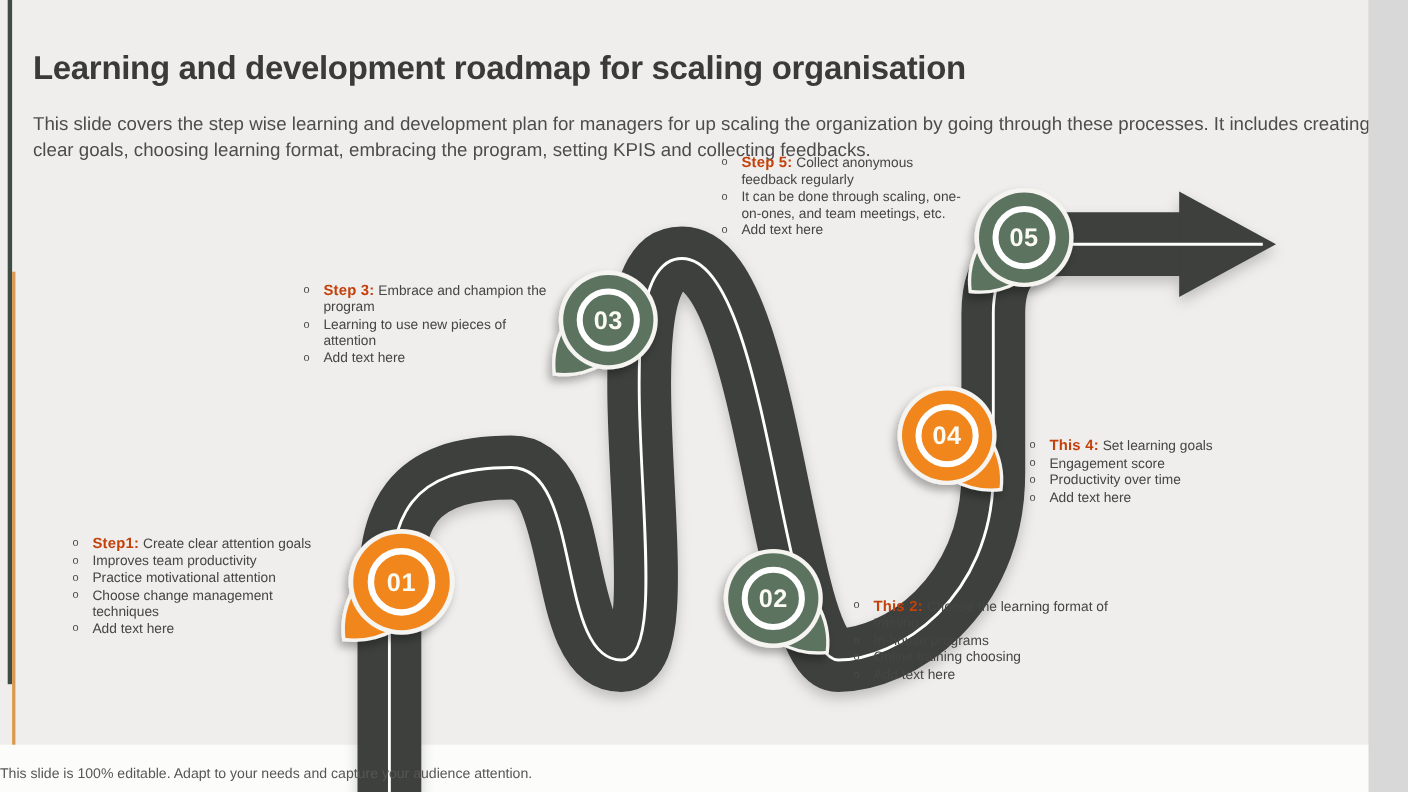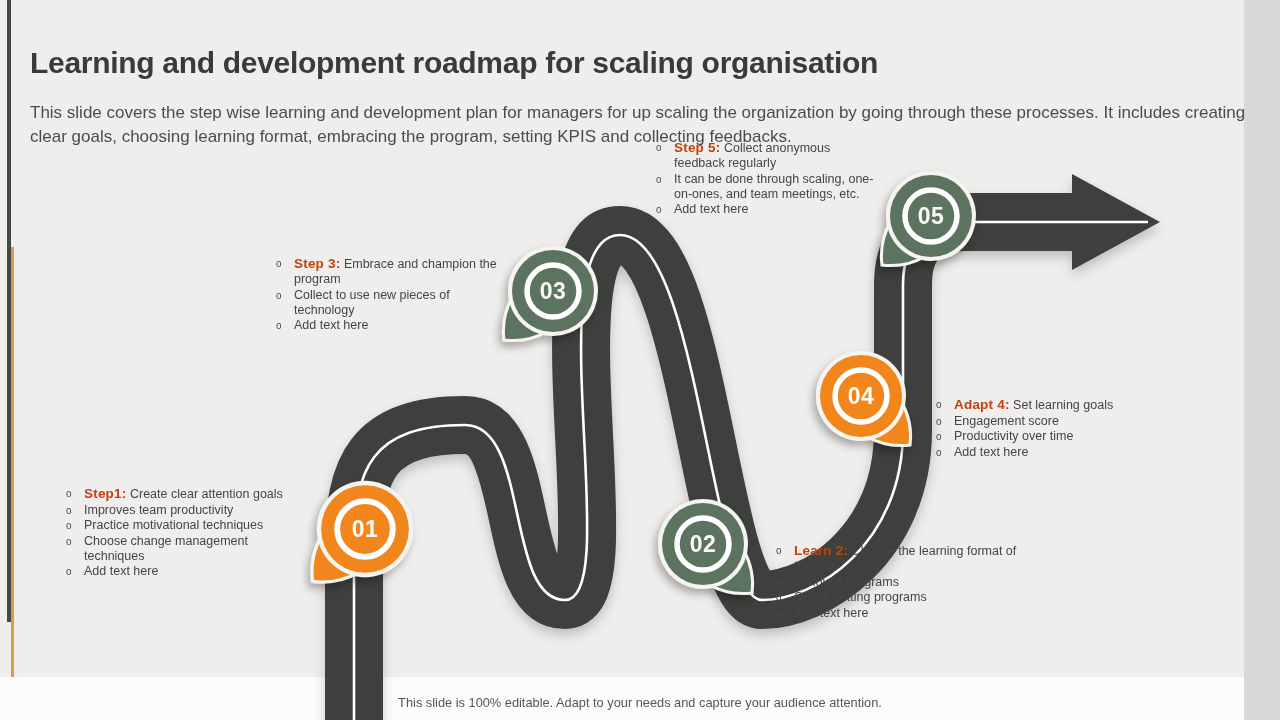--- a/index.html
+++ b/index.html
@@ -23,21 +23,21 @@
   .roadmap-svg{position:absolute;left:0;top:0;width:1280px;height:720px;}
   .step-block{position:absolute;font-size:12.5px;color:#454545;line-height:15px;}
   .step-row{display:flex;align-items:flex-start;margin-bottom:0.5px;}
   .bullet{
     flex:0 0 22px;width:22px;font-size:10px;line-height:15px;color:#4A4A4A;
     text-align:left;padding-left:4px;box-sizing:border-box;
   }
   .step-text{flex:1;font-weight:500;}
   .step-label{font-weight:bold;font-size:13.5px;color:#c2410c;letter-spacing:0.2px;}
   .footer{
-    position:absolute;left:0;top:695px;width:1280px;text-align:center;
+    position:absolute;left:0;top:695px;width:1280px;
     font-size:12.8px;color:#565656;font-weight:500;
   }
   .pin-number{
     font-family:"Liberation Sans",sans-serif;font-weight:bold;font-size:23px;
     letter-spacing:0.5px;
   }
 </style>
 </head>
 <body>
 
@@ -128,82 +128,82 @@
     </div>
   </div>
 
   <div class="step-block" style="left:272px;top:256px;width:225px;">
     <div class="step-row">
       <span class="bullet">o</span>
       <span class="step-text"><b class="step-label">Step 3:</b> <span>Embrace and champion the program</span></span>
     </div>
     <div class="step-row">
       <span class="bullet">o</span>
-      <span class="step-text">Collect to use new pieces of technology</span>
+      <span class="step-text">Learning to use new pieces of attention</span>
     </div>
     <div class="step-row">
       <span class="bullet">o</span>
       <span class="step-text">Add text here</span>
     </div>
   </div>
 
   <div class="step-block" style="left:62px;top:486px;width:237px;">
     <div class="step-row">
       <span class="bullet">o</span>
       <span class="step-text"><b class="step-label">Step1:</b> <span>Create clear attention goals</span></span>
     </div>
     <div class="step-row">
       <span class="bullet">o</span>
       <span class="step-text">Improves team productivity</span>
     </div>
     <div class="step-row">
       <span class="bullet">o</span>
-      <span class="step-text">Practice motivational techniques</span>
+      <span class="step-text">Practice motivational attention</span>
     </div>
     <div class="step-row">
       <span class="bullet">o</span>
       <span class="step-text">Choose change management techniques</span>
     </div>
     <div class="step-row">
       <span class="bullet">o</span>
       <span class="step-text">Add text here</span>
     </div>
   </div>
 
   <div class="step-block" style="left:932px;top:397px;width:220px;">
     <div class="step-row">
       <span class="bullet">o</span>
-      <span class="step-text"><b class="step-label">Adapt 4:</b> <span>Set learning goals</span></span>
+      <span class="step-text"><b class="step-label">This 4:</b> <span>Set learning goals</span></span>
     </div>
     <div class="step-row">
       <span class="bullet">o</span>
       <span class="step-text">Engagement score</span>
     </div>
     <div class="step-row">
       <span class="bullet">o</span>
       <span class="step-text">Productivity over time</span>
     </div>
     <div class="step-row">
       <span class="bullet">o</span>
       <span class="step-text">Add text here</span>
     </div>
   </div>
 
   <div class="step-block" style="left:772px;top:543px;width:245px;">
     <div class="step-row">
       <span class="bullet">o</span>
-      <span class="step-text"><b class="step-label">Learn 2:</b> <span>Choose the learning format of training</span></span>
+      <span class="step-text"><b class="step-label">This 2:</b> <span>Choose the learning format of training</span></span>
     </div>
     <div class="step-row">
       <span class="bullet">o</span>
       <span class="step-text">In-house programs</span>
     </div>
     <div class="step-row">
       <span class="bullet">o</span>
-      <span class="step-text">Online setting programs</span>
+      <span class="step-text">Online training choosing</span>
     </div>
     <div class="step-row">
       <span class="bullet">o</span>
       <span class="step-text">Add text here</span>
     </div>
   </div>
 
   <div class="footer">This slide is 100% editable. Adapt to your needs and capture your audience attention.</div>
 
 </div>

